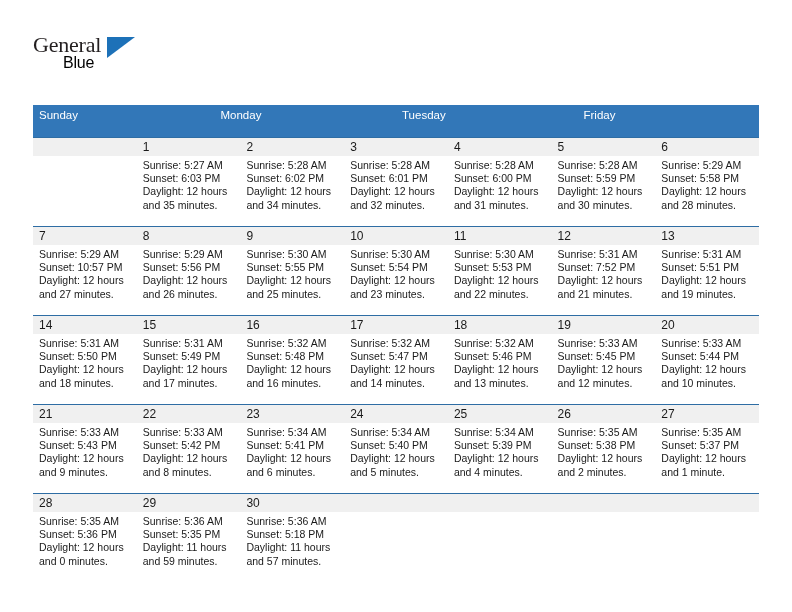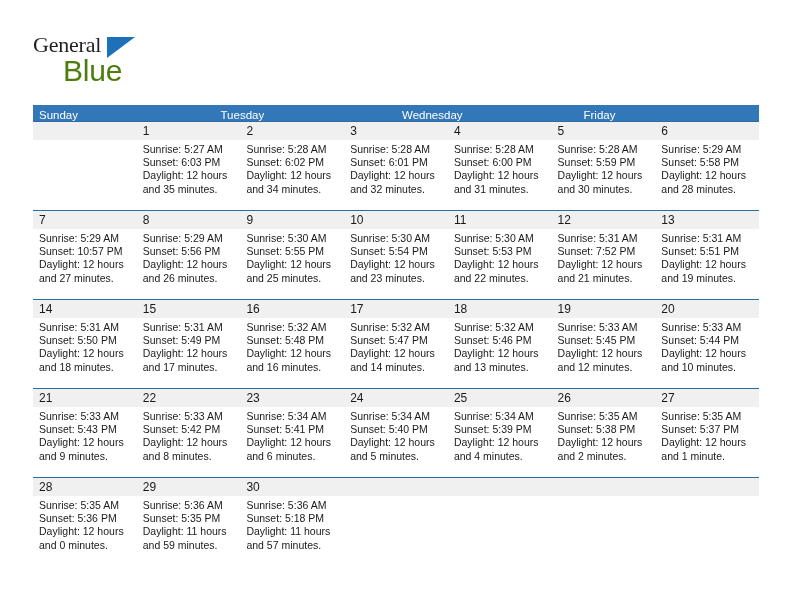--- a/index.html
+++ b/index.html
@@ -51,23 +51,23 @@
     top: 5px;
     width: 0;
     height: 0;
     border-left: 28px solid #1d71b8;
     border-bottom: 21px solid transparent;
   }
   .logo-blue {
     position: absolute;
     left: 30px;
     top: 22px;
-    font-size: 30px;
+    font-size: 16px;
     letter-spacing: -0.2px;
-    color: #4d7c0f;
+    color: #000000;
     font-family: "Liberation Sans", sans-serif;
   }
   .title-block {
     position: absolute;
     right: 0;
     top: 0;
     text-align: right;
   }
   .cal-title {
     font-size: 27px;
@@ -86,21 +86,21 @@
   
   .calendar {
     position: absolute;
     left: 33px;
     top: 105px;
     width: 726px;
   }
   .weekday-row {
     display: flex;
     background: #3277b8;
-    height: 16px;
+    height: 32px;
   }
   .weekday {
     flex: 1 1 0;
     color: #ffffff;
     font-size: 11.5px;
     line-height: 20px;
     padding-left: 6px;
     box-sizing: border-box;
     overflow: hidden;
     white-space: nowrap;
@@ -157,22 +157,22 @@
       <span class="logo-tri"></span>
       <span class="logo-blue">Blue</span>
     </div>
 
 
   </div>
 
   <div class="calendar">
     <div class="weekday-row" id="weekday-row">
         <div class="weekday">Sunday</div>
+        <div class="weekday">Monday</div>
         <div class="weekday">Tuesday</div>
-        <div class="weekday">Wednesday</div>
         <div class="weekday">Friday</div>
       </div>
     <div id="weeks-container">
         <div class="week-row">
           <div class="day-cell empty">
             <div class="day-num-band"></div>
             <div class="day-body">
               <div></div>
               <div></div>
               <div></div>

